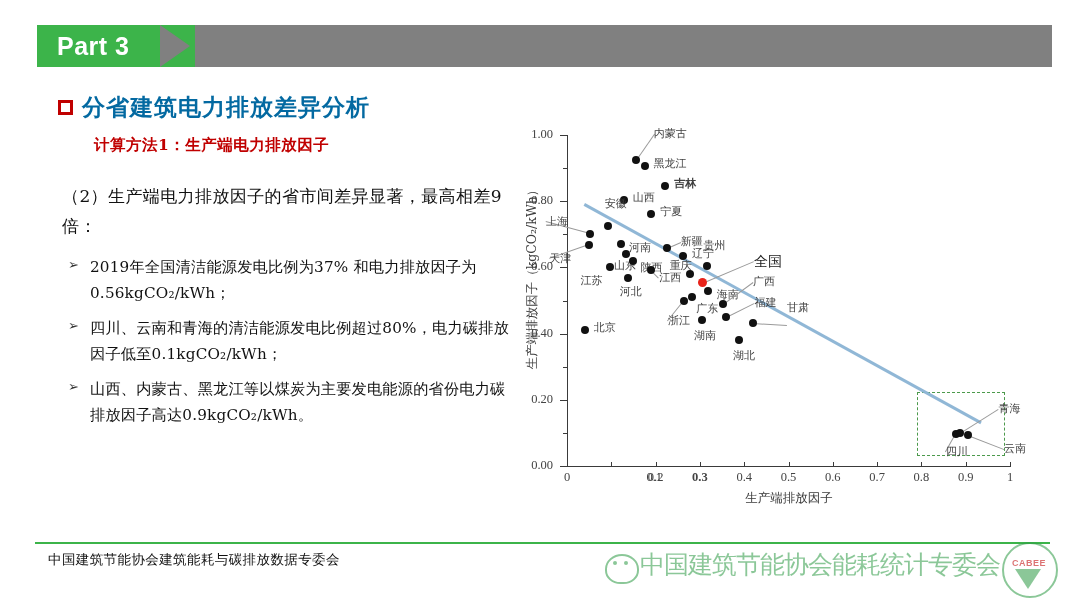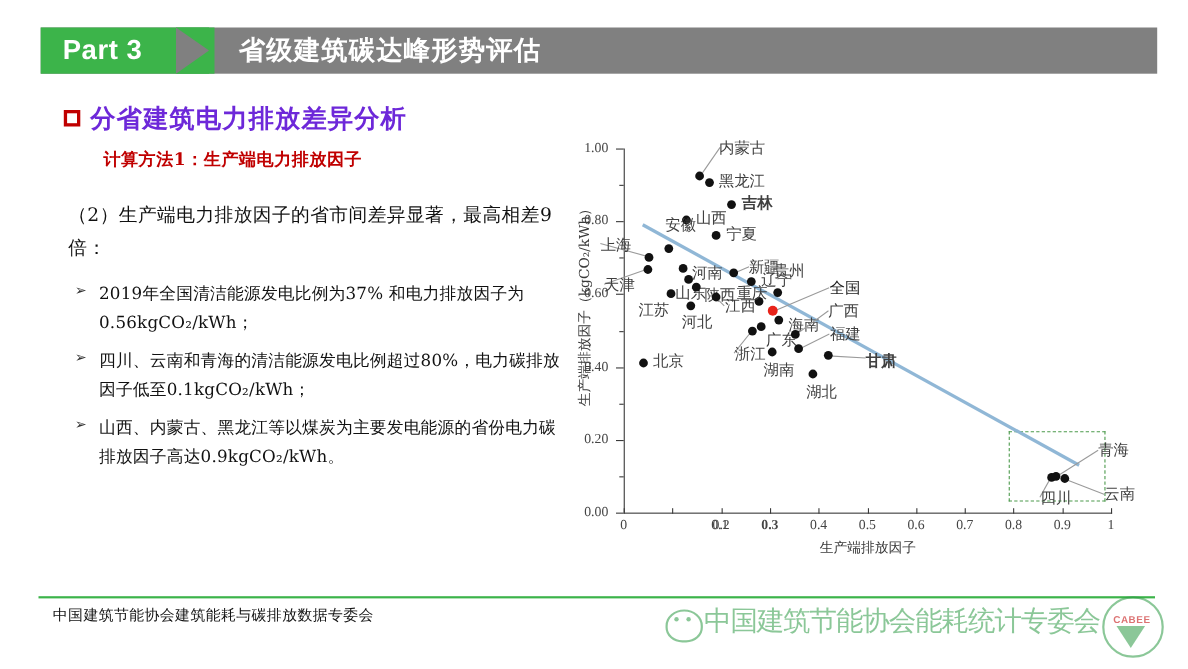--- a/index.html
+++ b/index.html
@@ -16,21 +16,21 @@
      border-top:21px solid #3cb44a;border-bottom:21px solid #3cb44a;border-left:30px solid #808080;}
   #header-part{position:absolute;left:20px;top:0;height:42px;line-height:42px;
      color:#ffffff;font-size:25px;font-weight:bold;font-family:"Liberation Sans",sans-serif;
      letter-spacing:.5px;z-index:4;}
   #header-title{position:absolute;left:180px;top:0;height:42px;line-height:43px;
      color:#ffffff;font-size:24px;font-weight:bold;
      font-family:"DejaVu Sans","Liberation Sans",sans-serif;letter-spacing:1px;z-index:4;}
 
   
   #content-left{position:absolute;left:58px;top:92px;width:460px;}
-  #sec-title{display:flex;align-items:center;gap:9px;font-size:23px;font-weight:bold;color:#6d28d9;
+  #sec-title{display:flex;align-items:center;gap:9px;font-size:23px;font-weight:bold;color:#0369a1;
      font-family:"DejaVu Serif",serif;letter-spacing:1px;}
   #sq-bullet{width:15px;height:15px;border:3px solid #c00000;box-sizing:border-box;flex:none;}
   #sub-title{margin:12px 0 0 36px;color:#c00000;font-size:15.5px;font-weight:bold;
      font-family:"DejaVu Serif",serif;letter-spacing:.5px;}
   #para-1{margin:26px 0 0 4px;font-size:17px;line-height:1.75;color:#111;
      font-family:"DejaVu Serif",serif;letter-spacing:.4px;}
   ul.blist{list-style:none;margin:12px 0 0 10px;padding:0;}
   ul.blist li{position:relative;padding-left:22px;margin-bottom:9px;font-size:15.2px;
      line-height:1.72;color:#111;font-family:"DejaVu Serif",serif;letter-spacing:.2px;}
   ul.blist li .arrow{position:absolute;left:0;top:0px;font-size:13px;color:#333;}
@@ -48,21 +48,21 @@
   .xlab{position:absolute;top:352px;width:30px;margin-left:-15px;text-align:center;
      font-size:12.5px;color:#444;font-family:"Liberation Serif",serif;}
   #ylabel{position:absolute;left:-88px;top:150px;width:230px;text-align:center;
      transform:rotate(-90deg);font-size:12.5px;color:#3a3a3a;
      font-family:"DejaVu Serif",serif;white-space:nowrap;}
   #xlabel{position:absolute;left:62px;top:372px;width:444px;text-align:center;
      font-size:12.5px;color:#3a3a3a;font-family:"DejaVu Serif",serif;}
   .pt{position:absolute;width:8px;height:8px;margin-left:-4px;margin-top:-4px;
      border-radius:50%;background:#111;}
   .pt.national{background:#e8231a;width:9px;height:9px;margin-left:-4.5px;margin-top:-4.5px;}
-  .plabel{position:absolute;font-size:14px;color:#3f3f3f;white-space:nowrap;
+  .plabel{position:absolute;font-size:11px;color:#3f3f3f;white-space:nowrap;
      font-family:"DejaVu Serif",serif;}
   .plabel.big{font-size:14px;color:#1a1a1a;}
   .leader{position:absolute;height:1px;background:#9a9a9a;transform-origin:0 0;}
   #trendline{position:absolute;height:2.6px;background:#8ab3d4;transform-origin:0 0;opacity:.95;}
   #greenbox{position:absolute;border:1.4px dashed #4c9a4c;}
 
   
   #footrule{position:absolute;left:35px;top:542px;width:1015px;height:1.5px;background:#3cb44a;}
   #foot-left{position:absolute;left:48px;top:551px;font-size:13.5px;color:#111;
      font-family:"DejaVu Sans","Liberation Sans",sans-serif;letter-spacing:.4px;}
@@ -85,21 +85,20 @@
      border-top:20px solid #2e9b45;}
 </style>
 </head>
 <body>
 
 <div id="header-bar">
   <div id="header-gray"></div>
   <div id="header-green"></div>
   <div id="header-notch"></div>
   <div id="header-part">Part 3</div>
-  <div id="header-title">省级建筑碳达峰形势评估</div>
 </div>
 
 <div id="content-left">
   <div id="sec-title">
     <span id="sq-bullet"></span>
     <span>分省建筑电力排放差异分析</span>
   </div>
   <div id="sub-title">计算方法1：生产端电力排放因子</div>
   <div id="para-1">（2）生产端电力排放因子的省市间差异显著，最高相差9倍：</div>
   <ul class="blist" id="bullet-list">
@@ -214,21 +213,21 @@
     <div class="leader" style="left: 217.936px; top: 185.81px; width: 37.2022px; transform: rotate(-36.2538deg);"></div>
     <div class="pt" style="left: 217.936px; top: 185.81px;"></div>
     <div class="plabel" style="left: 247.936px; top: 155.81px;">广西</div>
     <div class="leader" style="left: 221.48px; top: 199.05px; width: 31.305px; transform: rotate(-26.5651deg);"></div>
     <div class="pt" style="left: 221.48px; top: 199.05px;"></div>
     <div class="plabel" style="left: 249.48px; top: 177.05px;">福建</div>
     <div class="pt" style="left: 197.115px; top: 202.36px;"></div>
     <div class="plabel" style="left: 189.115px; top: 210.36px;">湖南</div>
     <div class="leader" style="left: 248.06px; top: 205.008px; width: 34.0588px; transform: rotate(3.36646deg);"></div>
     <div class="pt" style="left: 248.06px; top: 205.008px;"></div>
-    <div class="plabel" style="left: 282.06px; top: 202px; font-weight: bold;">甘肃</div>
+    <div class="plabel" style="left: 282.06px; top: 182px;">甘肃</div>
     <div class="pt" style="left: 233.884px; top: 221.558px;"></div>
     <div class="plabel" style="left: 227.884px; top: 229.558px;">湖北</div>
     <div class="pt" style="left: 79.72px; top: 212.29px;"></div>
     <div class="plabel" style="left: 88.72px; top: 202.29px;">北京</div>
     <div class="leader" style="left: 450.954px; top: 315.562px; width: 20.5913px; transform: rotate(119.055deg);"></div>
     <div class="pt" style="left: 450.954px; top: 315.562px;"></div>
     <div class="plabel" style="left: 440.954px; top: 325.562px;">四川</div>
     <div class="leader" style="left: 455.384px; top: 314.9px; width: 44.9444px; transform: rotate(-32.2756deg);"></div>
     <div class="pt" style="left: 455.384px; top: 314.9px;"></div>
     <div class="plabel" style="left: 493.384px; top: 282.9px;">青海</div>

